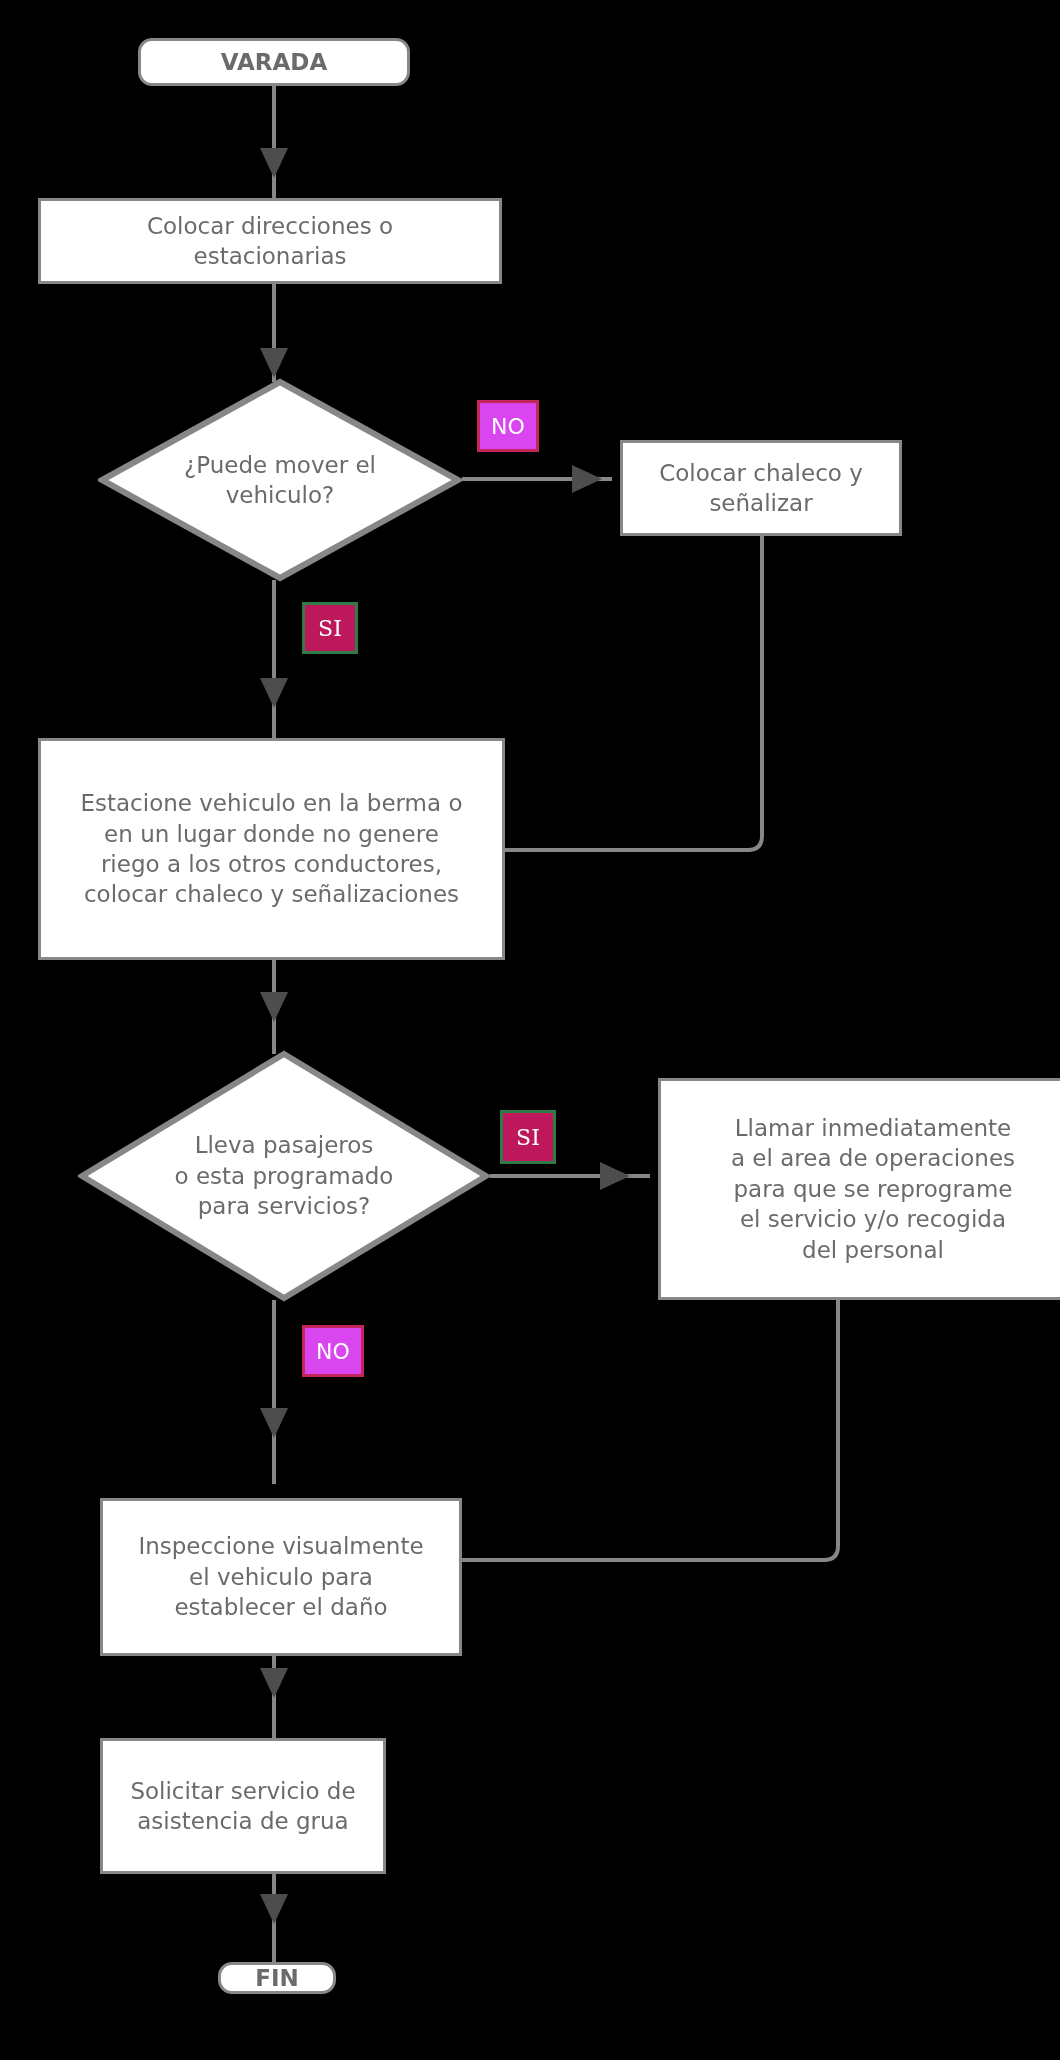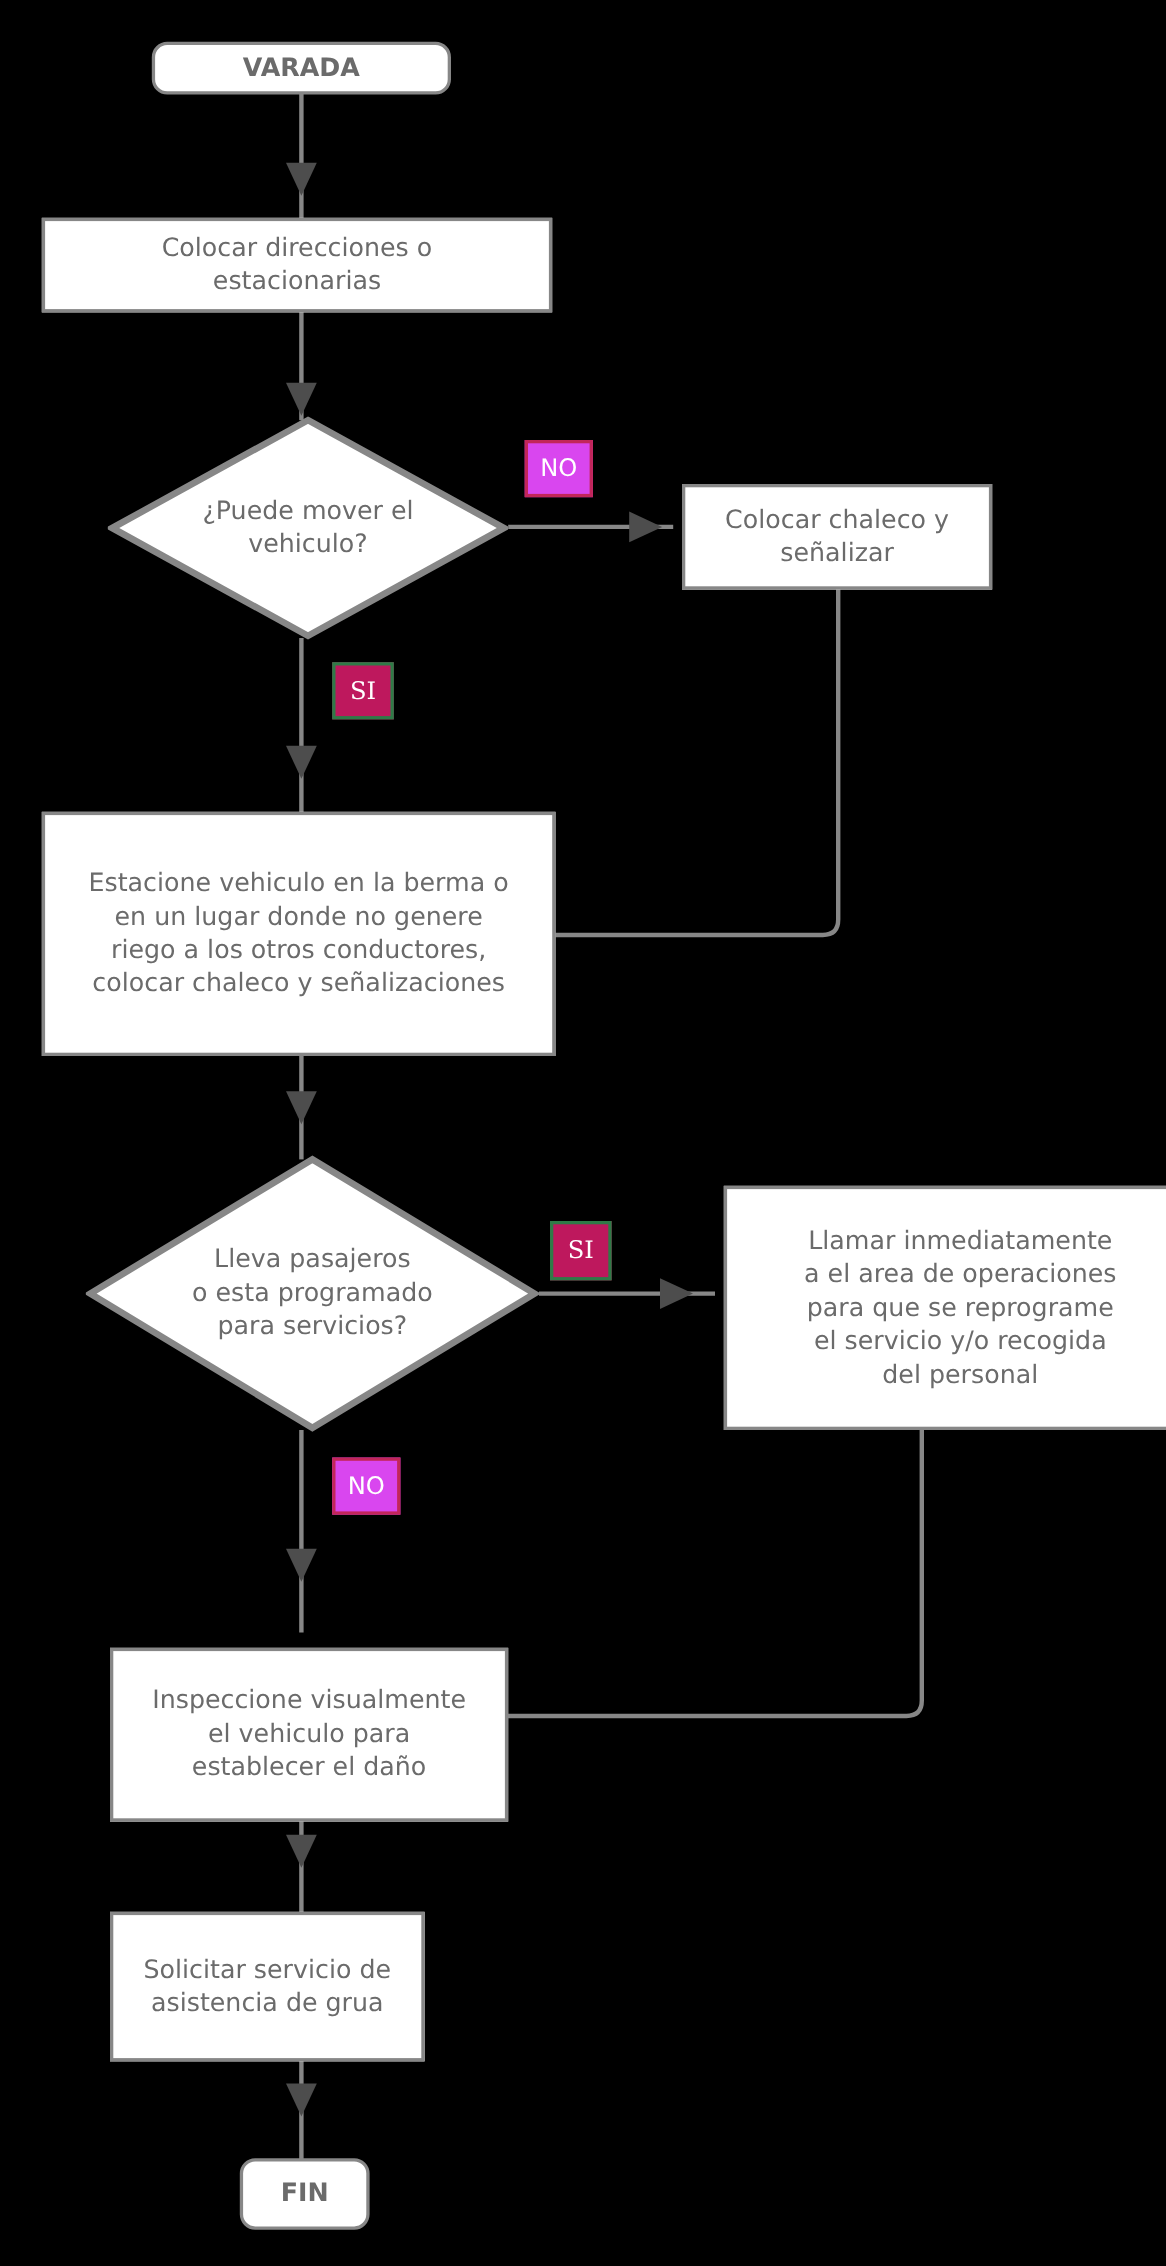--- a/index.html
+++ b/index.html
@@ -203,21 +203,21 @@
     <span class="txt">Inspeccione visualmente
 el vehiculo para
 establecer el daño</span>
   </div>
 
   <div class="node process" style="left:100px; top:1738px; width:286px; height:136px;">
     <span class="txt">Solicitar servicio de
 asistencia de grua</span>
   </div>
 
-  <div class="node terminal" style="left:218px; top:1962px; width:118px; height:65px;">
+  <div class="node terminal" style="left:218px; top:1962px; width:118px; height:32px;">
     <span class="txt">FIN</span>
   </div>
 
   <div class="edgelabel no" style="left:477px; top:400px; width:62px; height:52px;">
     <span>NO</span>
   </div>
 
   <div class="edgelabel yes" style="left:302px; top:602px; width:56px; height:52px;">
     <span>SI</span>
   </div>

